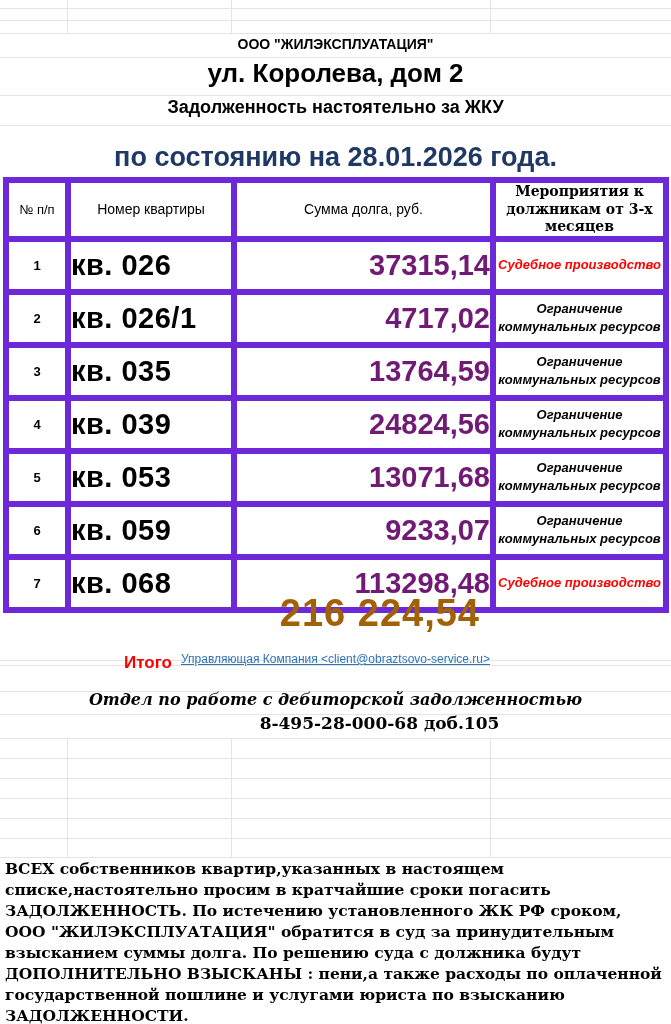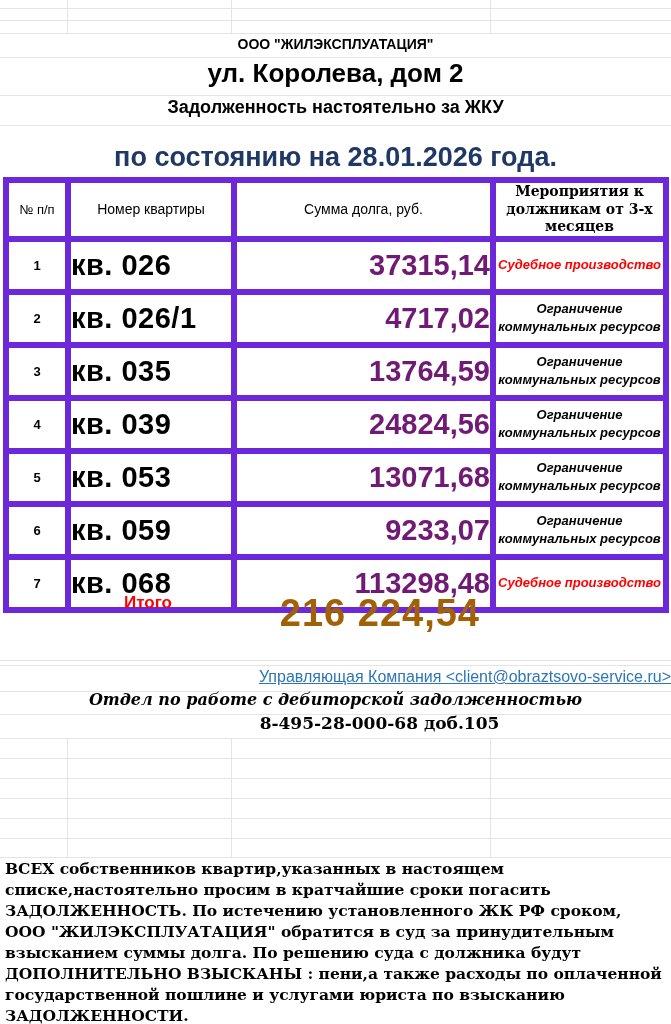--- a/index.html
+++ b/index.html
@@ -25,24 +25,24 @@
   th{font-weight:normal;vertical-align:middle;}
   .h-num{font-size:13px;}
   .h-apt,.h-sum{font-size:14px;}
   .h-act{font-family:"DejaVu Serif","Liberation Serif",serif;font-weight:bold;font-size:14px;line-height:1.25;}
   td.c-num{text-align:center;font-size:13px;font-weight:bold;}
   td.c-apt{font-size:29px;font-weight:bold;padding-left:16px;letter-spacing:0.5px;}
   td.c-debt{font-size:29px;font-weight:bold;color:#701a75;text-align:right;padding-right:12px;}
   td.c-act{font-size:13px;font-weight:bold;font-style:italic;text-align:center;line-height:1.35;padding:0 6px;margin-left:32px;}
   td.c-act.red{color:#ff0000;}
   
-  .total-label{left:65px;top:593px;width:166px;text-align:center;font-size:17px;font-weight:bold;color:#ff0000;}
+  .total-label{left:65px;top:653px;width:166px;text-align:center;font-size:17px;font-weight:bold;color:#ff0000;}
   .total-value{left:231px;top:592px;width:249px;text-align:right;font-size:38px;font-weight:bold;color:#a16207;letter-spacing:1px;}
   
-  .linkline{top:668px;font-size:16px;text-align:right;}
+  .linkline{top:652px;font-size:12px;}
   .linkline a{color:#2e75b6;text-decoration:underline;cursor:pointer;}
   .dept{top:690px;font-size:16px;font-weight:bold;font-family:"DejaVu Serif","Liberation Serif",serif;font-style:italic;}
   .phone{top:713px;font-size:17px;font-weight:bold;font-family:"DejaVu Serif","Liberation Serif",serif;padding-left:44px;}
   
   .notice{left:5px;top:858px;width:660px;font-family:"DejaVu Serif","Liberation Serif",serif;
           font-weight:bold;font-size:15.5px;line-height:21px;text-align:left;}
 </style>
 </head>
 <body>
 

